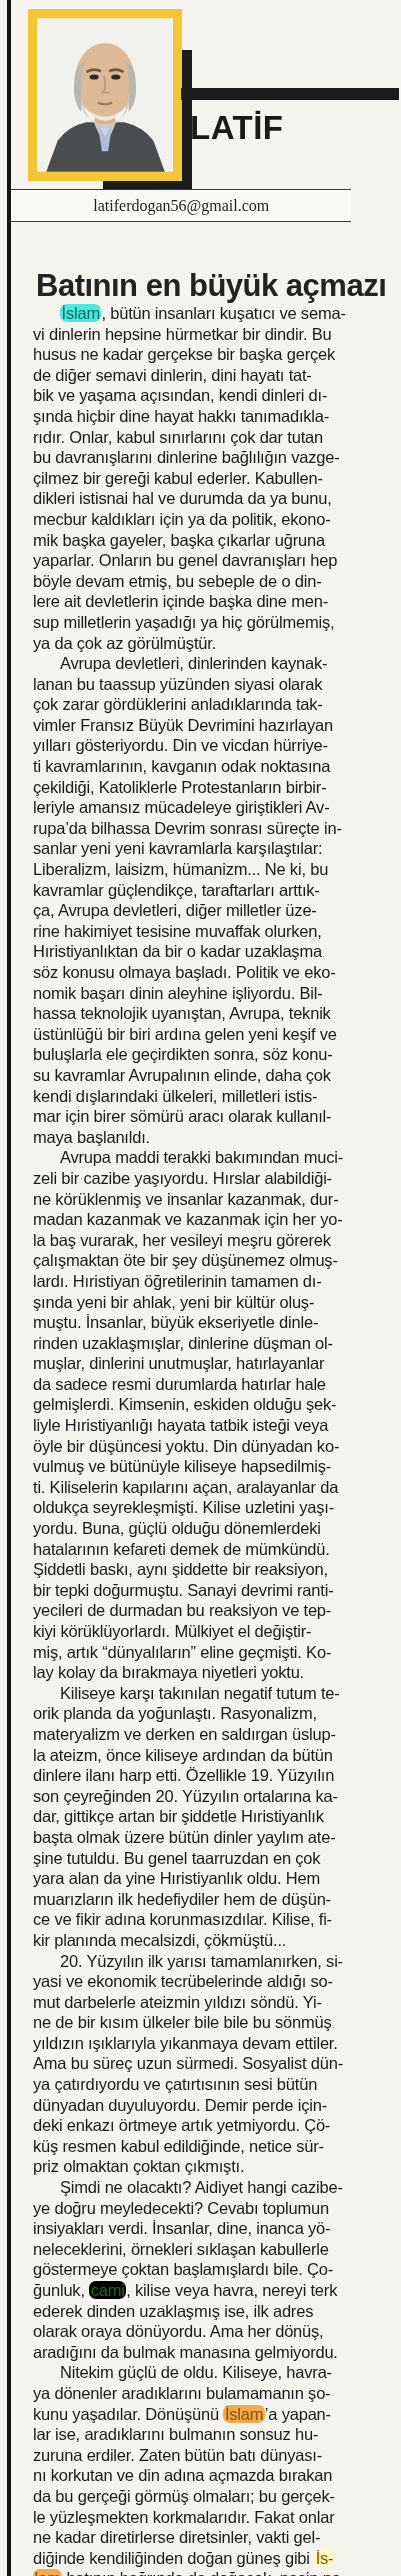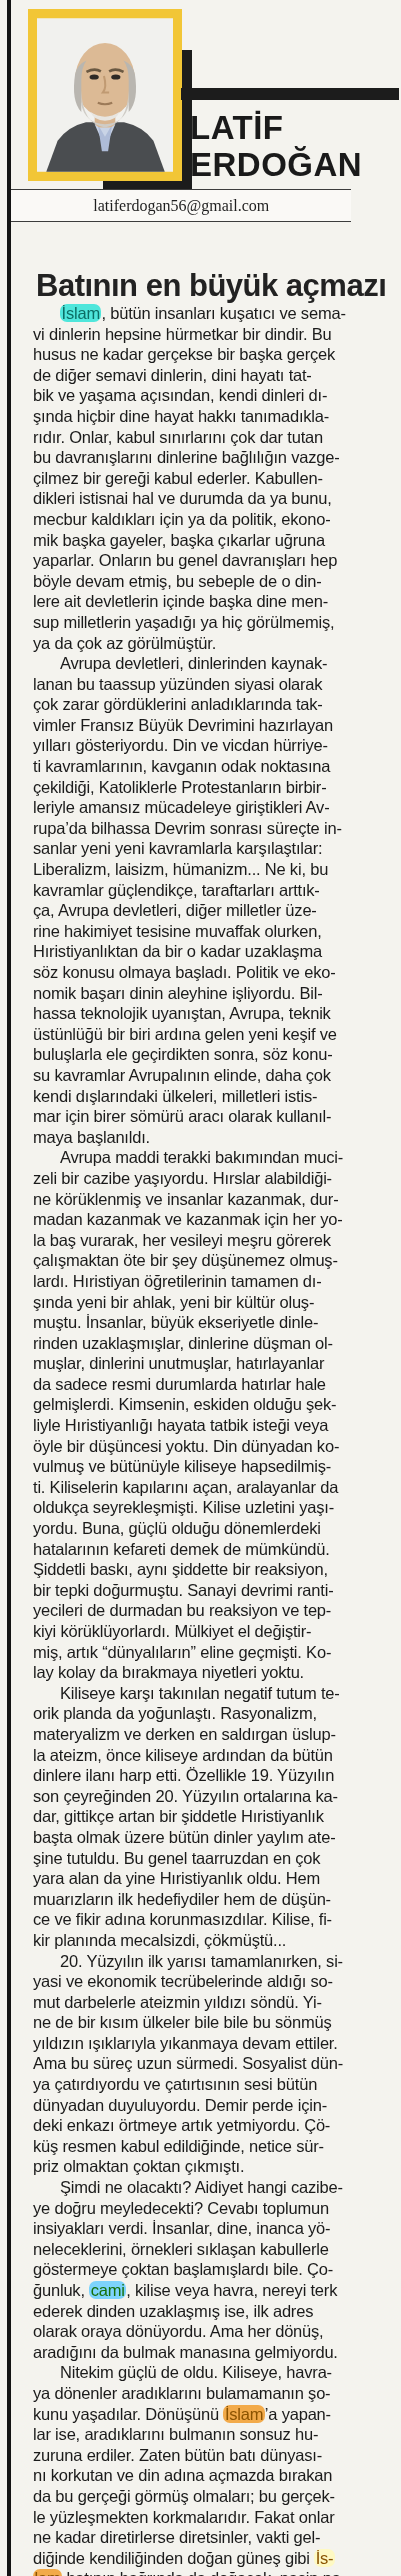--- a/index.html
+++ b/index.html
@@ -120,21 +120,20 @@
       <ellipse cx="153" cy="114" rx="9" ry="5" fill="#2e2a26"></ellipse>
       <path d="M130 112 Q136 134 128 144 L140 144" stroke="#c09a72" stroke-width="4" fill="none"></path>
       <path d="M118 164 Q132 170 146 164" stroke="#9c7a58" stroke-width="4" fill="none"></path>
     </svg>
   </div>
 
   <div class="name-bar"></div>
 
   <div class="author-name">
     <span class="ln">LATİF</span>
-    <span class="ln">ERDOĞAN</span>
   </div>
 
   <div class="email-band">
     <span class="email">latiferdogan56@gmail.com</span>
   </div>
 
   <h1 class="headline">Batının en büyük açmazı</h1>
 
   <div class="article">
       <p class="para"><span class="hl" style="background: rgb(79, 230, 219); color: rgb(12, 109, 100);">İslam</span><span>, bütün insanları kuşatıcı ve sema-
@@ -226,21 +225,21 @@
 ya çatırdıyordu ve çatırtısının sesi bütün
 dünyadan duyuluyordu. Demir perde için-
 deki enkazı örtmeye artık yetmiyordu. Çö-
 küş resmen kabul edildiğinde, netice sür-
 priz olmaktan çoktan çıkmıştı.</span></p>
       <p class="para"><span>Şimdi ne olacaktı? Aidiyet hangi cazibe-
 ye doğru meyledecekti? Cevabı toplumun
 insiyakları verdi. İnsanlar, dine, inanca yö-
 neleceklerini, örnekleri sıklaşan kabullerle
 göstermeye çoktan başlamışlardı bile. Ço-
-ğunluk, </span><span class="hl" style="background: #7dd3fc; color: rgb(22, 112, 10);">cami</span><span>, kilise veya havra, nereyi terk
+ğunluk, </span><span class="hl" style="background: #000000; color: rgb(22, 112, 10);">cami</span><span>, kilise veya havra, nereyi terk
 ederek dinden uzaklaşmış ise, ilk adres
 olarak oraya dönüyordu. Ama her dönüş,
 aradığını da bulmak manasına gelmiyordu.</span></p>
       <p class="para"><span>Nitekim güçlü de oldu. Kiliseye, havra-
 ya dönenler aradıklarını bulamamanın şo-
 kunu yaşadılar. Dönüşünü </span><span class="hl" style="background: rgb(242, 170, 74); color: rgb(138, 82, 0);">İslam</span><span>’a yapan-
 lar ise, aradıklarını bulmanın sonsuz hu-
 zuruna erdiler. Zaten bütün batı dünyası-
 nı korkutan ve din adına açmazda bırakan
 da bu gerçeği görmüş olmaları; bu gerçek-

